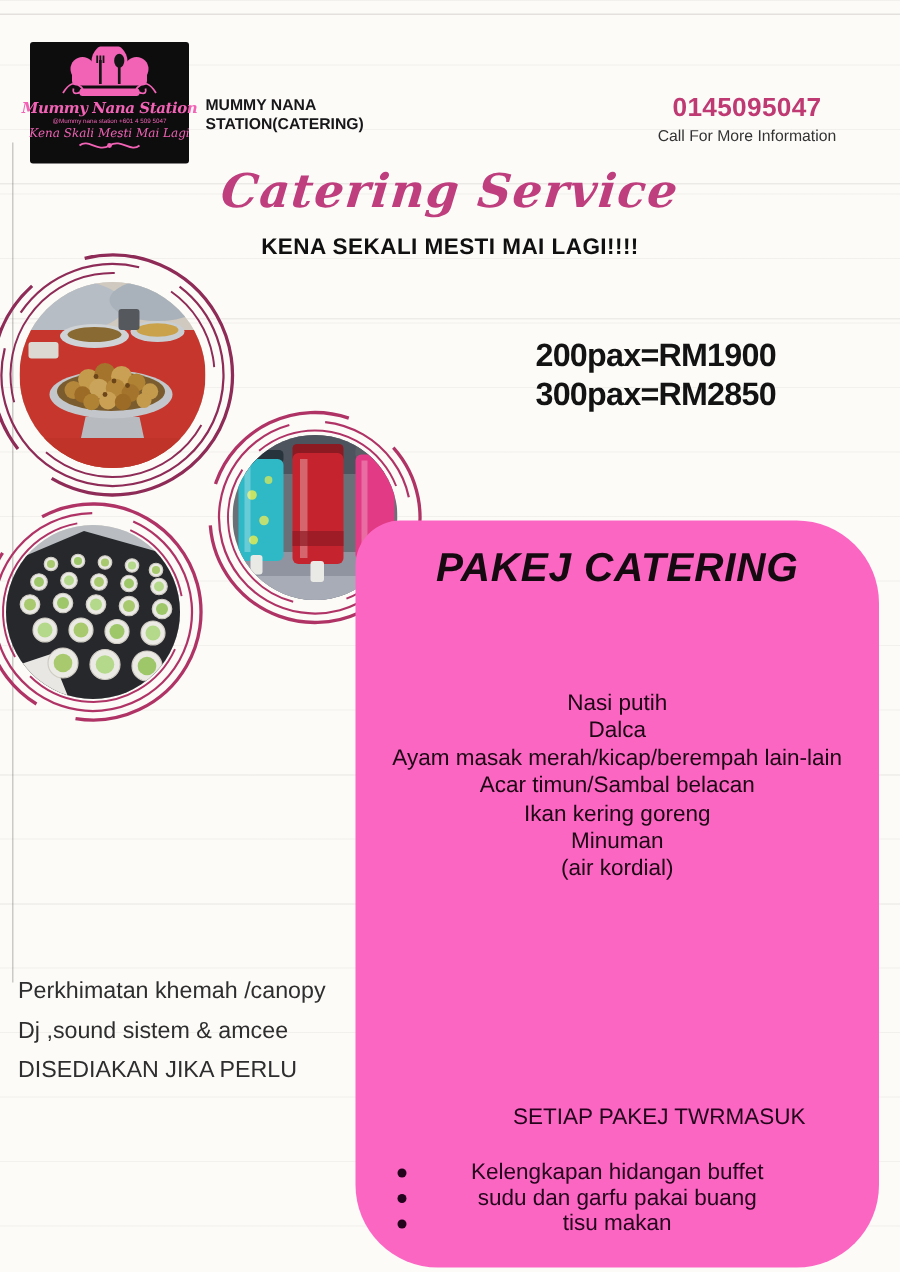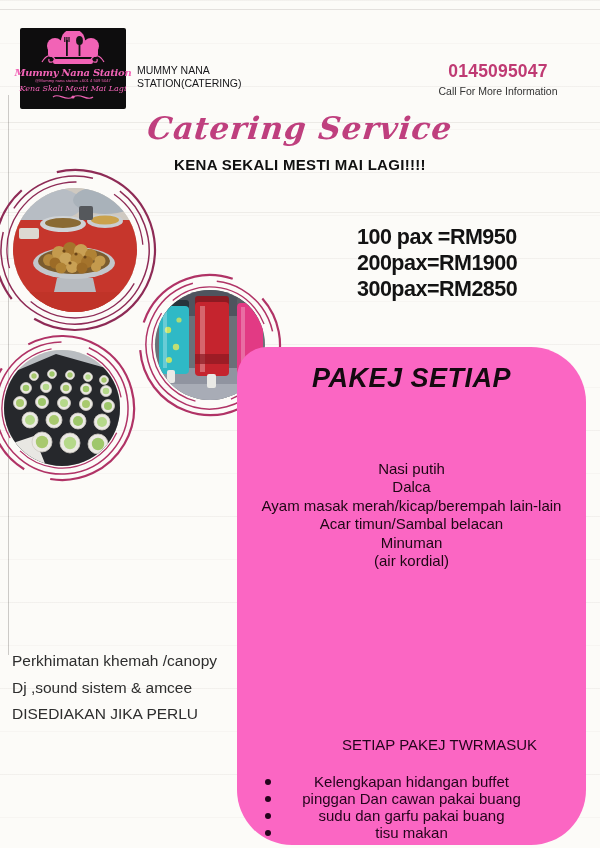--- a/index.html
+++ b/index.html
@@ -15,21 +15,21 @@
   .vline{position:absolute;left:8px;top:95px;width:1px;height:560px;background:rgba(60,55,50,0.25);}
 
   
   .logo-box{position:absolute;left:20px;top:28px;width:106px;height:81px;background:#0e0d0e;border-radius:2px;
     display:flex;flex-direction:column;align-items:center;justify-content:flex-start;padding-top:3px;box-sizing:border-box;}
   .logo-name{color:#f263b6;font-family:"DejaVu Serif",serif;font-weight:bold;font-style:italic;font-size:10px;line-height:11px;white-space:nowrap;letter-spacing:-0.3px;}
   .logo-social{color:#f263b6;font-size:4.2px;line-height:6px;white-space:nowrap;}
   .logo-slogan{color:#f263b6;font-family:"DejaVu Serif",serif;font-style:italic;font-size:8px;line-height:9px;white-space:nowrap;}
 
   
-  .brand{position:absolute;left:137px;top:64px;width:170px;font-weight:normal;font-size:10.5px;line-height:12.5px;color:#17171a;}
+  .brand{position:absolute;left:137px;top:64px;width:170px;font-weight:bold;font-size:10.5px;line-height:12.5px;color:#17171a;}
   .phone-wrap{position:absolute;left:428px;top:61px;width:140px;text-align:center;}
   .phone{font-size:17.5px;font-weight:bold;color:#bf3a73;letter-spacing:0.2px;}
   .phone-caption{font-size:10.5px;color:#333;margin-top:3px;}
 
   
   .script-title{position:absolute;left:0;top:110px;width:600px;text-align:center;
     font-family:"DejaVu Serif",serif;font-style:italic;font-weight:bold;font-size:31px;color:#bf3f7e;
     letter-spacing:1px;transform:skewX(-6deg);}
   .tagline{position:absolute;left:0;top:156px;width:600px;text-align:center;font-weight:bold;font-size:15px;color:#101010;letter-spacing:0.3px;}
 
@@ -104,21 +104,20 @@
   </div>
   <div class="phone-wrap">
     <div class="phone">0145095047</div>
     <div class="phone-caption">Call For More Information</div>
   </div>
 
   <div class="script-title">Catering Service</div>
   <div class="tagline">KENA SEKALI MESTI MAI LAGI!!!!</div>
 
   <div class="prices">
-    <div>100 pax =RM950</div>
     <div>200pax=RM1900</div>
     <div>300pax=RM2850</div>
   </div>
 
   <svg class="ring" style="left:-10px;top:165px" width="170" height="170" viewBox="0 0 170 170">
     <g fill="none" stroke="#8e2b56">
       <circle cx="85" cy="85" r="80" stroke-width="2.2" stroke-dasharray="210 30 120 40" transform="rotate(-30 85 85)"></circle>
       <circle cx="85" cy="85" r="74" stroke-width="1.5" stroke-dasharray="160 26 90 30" transform="rotate(70 85 85)"></circle>
       <circle cx="85" cy="85" r="68" stroke-width="1.3" stroke-dasharray="120 40 60 40" transform="rotate(170 85 85)"></circle>
     </g>
@@ -252,33 +251,33 @@
           <circle cx="74" cy="71" r="5" fill="#9ec76a"></circle>
           <circle cx="98" cy="72" r="5" fill="#b5d98a"></circle>
         <circle cx="38" cy="92" r="6.2" fill="#a8c96e"></circle>
           <circle cx="66" cy="93" r="6.2" fill="#b5d98a"></circle>
           <circle cx="94" cy="94" r="6.2" fill="#9ec76a"></circle>
       </g>
     </svg>
   </div>
 
   <div class="pink-box">
-    <div class="pkg-title">PAKEJ SETIAP</div>
+    <div class="pkg-title">PAKEJ CATERING</div>
     <div class="pkg-menu">
       <div>Nasi putih</div>
       <div>Dalca</div>
       <div>Ayam masak merah/kicap/berempah lain-lain</div>
       <div>Acar timun/Sambal belacan</div>
+      <div>Ikan kering goreng</div>
       <div>Minuman</div>
       <div>(air kordial)</div>
     </div>
     <div class="pkg-inc-title">SETIAP PAKEJ TWRMASUK</div>
     <div class="pkg-inc-list">
       <div class="inc-row"><span class="inc-bullet"></span><span>Kelengkapan hidangan buffet</span></div>
-      <div class="inc-row"><span class="inc-bullet"></span><span>pinggan Dan cawan pakai buang</span></div>
       <div class="inc-row"><span class="inc-bullet"></span><span>sudu dan garfu pakai buang</span></div>
       <div class="inc-row"><span class="inc-bullet"></span><span>tisu makan</span></div>
     </div>
   </div>
 
   <div class="services">
     <div>Perkhimatan khemah /canopy</div>
     <div>Dj ,sound sistem &amp; amcee</div>
     <div>DISEDIAKAN JIKA PERLU</div>
   </div>

